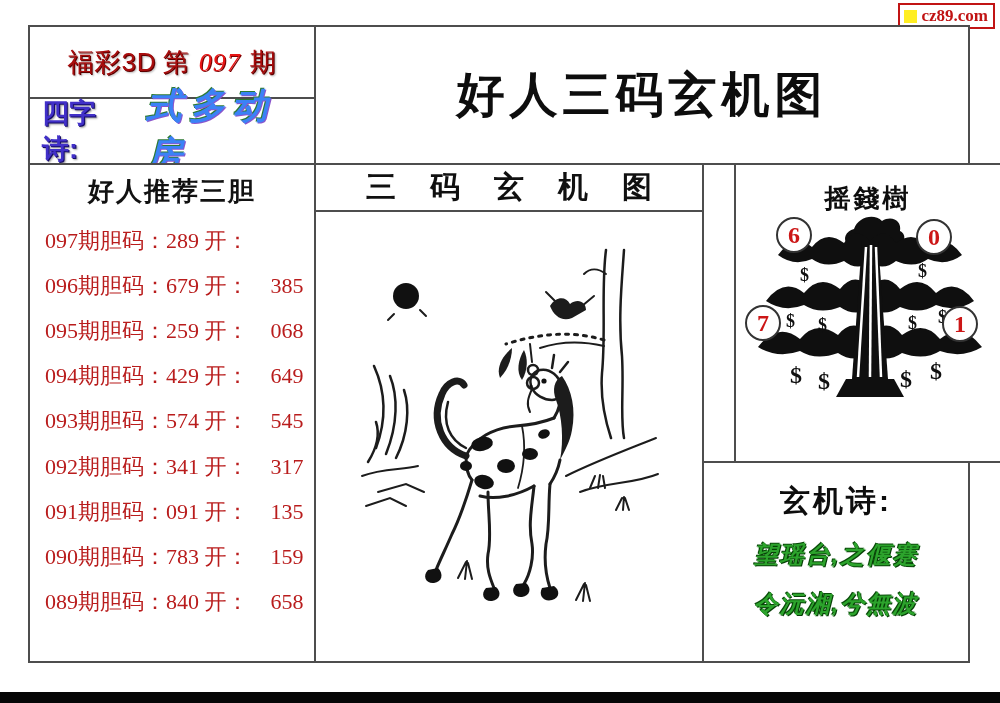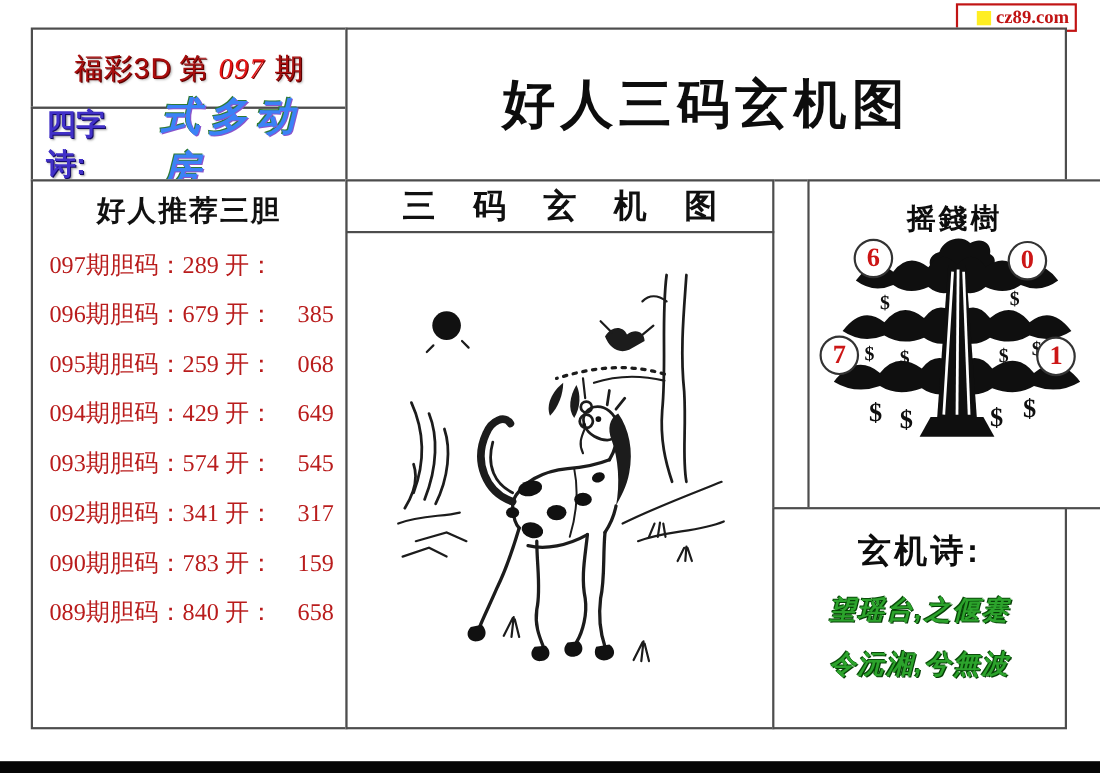--- a/index.html
+++ b/index.html
@@ -2,22 +2,22 @@
 <html><head>
 <meta charset="utf-8">
 <style>
   html,body { margin:0; padding:0; background:#fff; }
   #canvas {
     position:relative; width:1000px; height:703px; background:#fff;
     overflow:hidden; font-family:"Liberation Sans","DejaVu Sans",sans-serif;
   }
   
   .badge {
-    position:absolute; top:3px; right:21px; border:2px solid #c11414;
-    background:#fff; display:flex; align-items:center; gap:4px; padding:1px 5px 1px 17px;
+    position:absolute; top:3px; right:5px; border:2px solid #c11414;
+    background:#fff; display:flex; align-items:center; gap:4px; padding:1px 5px 1px 4px;
   }
   .badge-sq { width:13px; height:13px; background:#ffee22; }
   .badge-text { color:#c11414; font:bold 17px "Liberation Serif","DejaVu Serif",serif; }
 
   
   .board { position:absolute; left:28px; top:25px; width:942px; height:638px; }
   .cell { position:absolute; border:2px solid #4d4d4d; background:#fff; box-sizing:border-box; }
 
   #cell-header   { left:0;     top:0;     width:288px; height:74px;  display:flex; align-items:center; justify-content:center; }
   #cell-fourchar { left:0;     top:72px;  width:288px; height:68px;  display:flex; align-items:center; padding-left:12px; }
@@ -102,20 +102,21 @@
 
     <div class="cell" id="cell-list">
       <div class="list-title">好人推荐三胆</div>
       <div class="rows">
         <div class="row">097期胆码：289 开：</div>
         <div class="row">096期胆码：679 开：　385</div>
         <div class="row">095期胆码：259 开：　068</div>
         <div class="row">094期胆码：429 开：　649</div>
         <div class="row">093期胆码：574 开：　545</div>
         <div class="row">092期胆码：341 开：　317</div>
+        <div class="row">091期胆码：091 开：　135</div>
         <div class="row">090期胆码：783 开：　159</div>
         <div class="row">089期胆码：840 开：　658</div>
       </div>
     </div>
 
     <div class="cell" id="cell-title">
       <div class="main-title">好人三码玄机图</div>
     </div>
 
     <div class="cell" id="cell-section">

